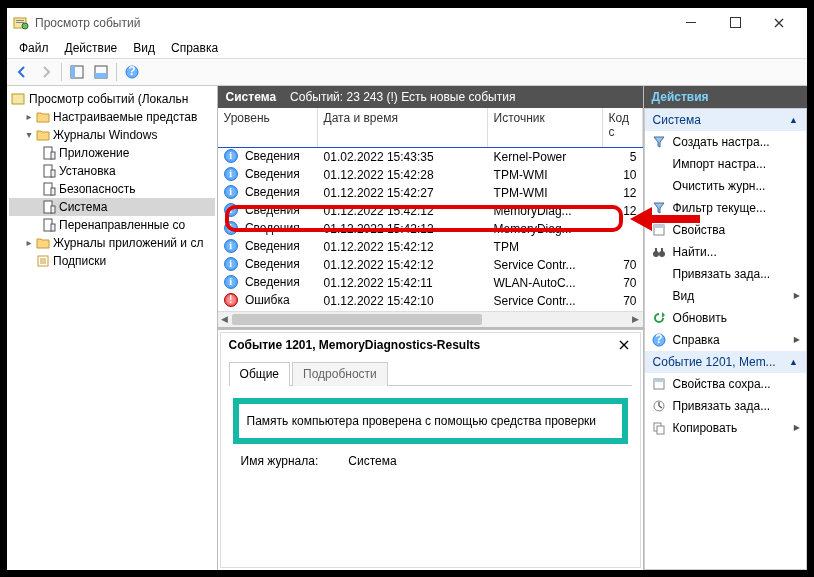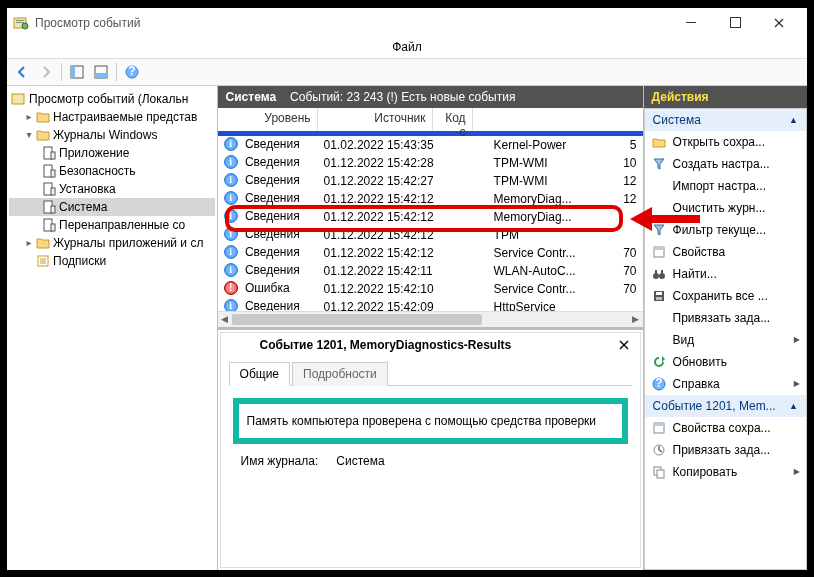--- a/index.html
+++ b/index.html
@@ -10,21 +10,21 @@
 .titlebar { height: 30px; display: flex; align-items: center; padding: 0 6px; }
 .titlebar .appicon { width: 16px; height: 16px; margin-right: 6px; }
 .titlebar .title { color: #555; flex: 1; }
 .winbtns { display: flex; height: 100%; }
 .winbtn { width: 44px; height: 100%; display: flex; align-items: center; justify-content: center; color: #555; }
 .winbtn.min::before { content: ""; width: 10px; height: 1px; background: #333; }
 .winbtn.max::before { content: ""; width: 9px; height: 9px; border: 1px solid #333; }
 .winbtn.close svg { width: 10px; height: 10px; stroke: #333; stroke-width: 1.3; }
 
 
-.menubar { height: 20px; display: flex; align-items: center; padding: 0 4px; flex-direction: column; }
+.menubar { height: 20px; display: flex; align-items: center; padding: 0 4px; }
 .menubar span { padding: 2px 8px; }
 
 
 .toolbar { height: 28px; display: flex; align-items: center; border-top: 1px solid #ddd; border-bottom: 1px solid #ccc; padding: 0 4px; gap: 2px; background: #fafafa; }
 .tbtn { width: 22px; height: 22px; display: flex; align-items: center; justify-content: center; border: 1px solid transparent; border-radius: 2px; }
 .tbtn svg { width: 14px; height: 14px; }
 .tsep { width: 1px; height: 18px; background: #ccc; margin: 0 2px; }
 
 
 .main { flex: 1; display: flex; overflow: hidden; }
@@ -36,52 +36,52 @@
 .tn .ico { width: 16px; height: 16px; margin-right: 2px; display: flex; align-items: center; justify-content: center; }
 .tn.sel { background: #d6d6d6; }
 .ind1 { padding-left: 14px; }
 .ind2 { padding-left: 32px; }
 
 
 .center { flex: 1; display: flex; flex-direction: column; border-right: 1px solid #bbb; }
 .chead { background: #525252; color: #fff; height: 22px; display: flex; align-items: center; padding: 0 8px; gap: 14px; }
 .chead .t { font-weight: bold; }
 .gridwrap { height: 222px; border-bottom: 3px solid #bbb; overflow: hidden; display: flex; flex-direction: column; }
-.gridhead { display: flex; height: 28px; border-bottom: 5px solid #1d4ed8; text-align: right; }
+.gridhead { display: flex; height: 40px; border-bottom: 1px solid #1d4ed8; }
 .gridhead div { border-right: 1px solid #ddd; padding: 3px 6px; font-weight: 400; color: #333; }
 .col-lv { width: 100px; }
 .col-dt { width: 170px; }
 .col-src { width: 115px; }
 .col-cd { width: 40px; }
 .gridbody { flex: 1; overflow: hidden; position: relative; }
 .row { display: flex; height: 18px; align-items: center; }
 .row > div { padding: 0 6px; white-space: nowrap; overflow: hidden; }
 .row .ico { width: 16px; height: 16px; margin-right: 2px; display: inline-flex; vertical-align: middle; }
 .highlight-ring { position: absolute; border: 4px solid #e00000; border-radius: 10px; pointer-events: none; z-index: 5; }
 .sbar { height: 16px; background: #f0f0f0; border-top: 1px solid #ddd; position: relative; }
 .sbar .thumb { position: absolute; left: 14px; top: 2px; width: 250px; height: 11px; background: #c8c8c8; border-radius: 2px; }
 .sbar .arr { position: absolute; top: 0; width: 14px; height: 15px; display: flex; align-items: center; justify-content: center; color: #666; font-size: 9px; }
 .sbar .arr.l { left: 0; } .sbar .arr.r { right: 0; }
 
 
 .detail { flex: 1; border: 1px solid #ddd; margin: 2px; display: flex; flex-direction: column; }
-.dhead { display: flex; align-items: center; height: 24px; padding: 0 8px; margin-left: 31px; }
+.dhead { display: flex; align-items: center; height: 24px; padding: 0 8px; }
 .dhead .t { font-weight: bold; flex: 1; }
 .dhead .x { width: 16px; height: 16px; display: flex; align-items: center; justify-content: center; }
 .tabs { display: flex; border-bottom: 1px solid #ccc; margin: 4px 8px 0; }
 .tab { padding: 4px 10px; border: 1px solid #ccc; border-bottom: none; margin-right: 2px; background: #fff; position: relative; top: 1px; }
 .tab:not(.act) { background: #f4f4f4; color: #666; }
 .tab.act { border-bottom: 1px solid #fff; }
 .dbody { flex: 1; padding: 12px 12px 6px; }
 .msgbox { border: 6px solid #14b8a6; padding: 10px 8px; margin-bottom: 10px; white-space: nowrap; overflow: hidden; }
-.logline { display: flex; gap: 18px; padding-left: 8px; }
+.logline { display: flex; gap: 30px; padding-left: 8px; }
 
 
 .actions { width: 167px; display: flex; flex-direction: column; }
-.ahead { background: #525252; color: #fde047; height: 22px; display: flex; align-items: center; padding: 0 8px; font-weight: bold; }
+.ahead { background: #525252; color: #7dd3fc; height: 22px; display: flex; align-items: center; padding: 0 8px; font-weight: bold; }
 .abody { flex: 1; border: 1px solid #ccc; margin: 0; overflow: hidden; }
 .asec { background: #e5eefb; display: flex; align-items: center; padding: 4px 8px; font-weight: 400; color: #003a80; }
 .asec .aw { margin-left: auto; font-size: 9px; color: #003a80; }
 .aitem { display: flex; align-items: center; height: 22px; padding: 0 6px; gap: 6px; white-space: nowrap; overflow: hidden; }
 .aitem .aw { margin-left: auto; font-size: 8px; color: #555; }
 .aitem .ico { width: 16px; height: 16px; flex-shrink: 0; display: flex; align-items: center; justify-content: center; }
 
 
 .i-info { width: 14px; height: 14px; border-radius: 50%; background: radial-gradient(circle,#6fb5ff 45%,#2b7de0 100%); border: 1px solid #2b7de0; position: relative; }
 .i-info::after { content: "i"; color: #fff; font: bold 10px/14px serif; position: absolute; left: 0; right: 0; text-align: center; top: -1px; }
@@ -194,30 +194,30 @@
           </span>
           <span>Приложение</span>
         </div>
       <div class="tn ind2">
           <span class="ico">
             <svg width="14" height="14">
               <rect x="2" y="1" width="8" height="12" fill="#fff" stroke="#555"></rect>
               <rect x="9" y="6" width="4" height="7" fill="#eef" stroke="#555"></rect>
             </svg>
           </span>
-          <span>Безопасность</span>
+          <span>Установка</span>
         </div>
       <div class="tn ind2">
           <span class="ico">
             <svg width="14" height="14">
               <rect x="2" y="1" width="8" height="12" fill="#fff" stroke="#555"></rect>
               <rect x="9" y="6" width="4" height="7" fill="#eef" stroke="#555"></rect>
             </svg>
           </span>
-          <span>Установка</span>
+          <span>Безопасность</span>
         </div>
       <div class="tn ind2 sel">
           <span class="ico">
             <svg width="14" height="14">
               <rect x="2" y="1" width="8" height="12" fill="#fff" stroke="#555"></rect>
               <rect x="9" y="6" width="4" height="7" fill="#eef" stroke="#555"></rect>
             </svg>
           </span>
           <span>Система</span>
         </div>
@@ -252,20 +252,21 @@
     </div>
 
     <div class="center">
       <div class="chead">
         <span class="t">Система</span>
         <span>Событий: 23 243 (!) Есть новые события</span>
       </div>
       <div class="gridwrap">
         <div class="gridhead">
           <div class="col-lv">Уровень</div>
+          <div class="col-dt">Дата и время</div>
           <div class="col-src">Источник</div>
           <div class="col-cd">Код с</div>
         </div>
         <div class="gridbody" id="gridbody">
             <div class="row">
               <div class="col-lv"><span class="ico">
                   <div class="i-info"></div>
                 </span> Сведения</div>
               <div class="col-dt">01.02.2022 15:43:35</div>
               <div class="col-src">Kernel-Power</div>
@@ -382,28 +383,20 @@
     <div class="actions">
       <div class="ahead">Действия</div>
       <div class="abody">
         <div class="asec">
             <span>Система</span>
             <span class="aw">▲</span>
           </div>
         <div class="aitem">
             <span class="ico">
               <svg width="14" height="14">
-                <path d="M1 4h4l1 1h7v7H1z" fill="#fcd681" stroke="#c99a2e"></path>
-              </svg>
-            </span>
-            <span>Открыть сохра...</span>
-          </div>
-        <div class="aitem">
-            <span class="ico">
-              <svg width="14" height="14">
                 <path d="M2 2h10l-4 5v5l-2-1V7z" fill="#9fc3e8" stroke="#3c6da1"></path>
               </svg>
             </span>
             <span>Создать настра...</span>
           </div>
         <div class="aitem">
             <span class="ico"></span>
             <span>Импорт настра...</span>
           </div>
         <div class="aitem">
@@ -432,30 +425,20 @@
               <svg width="14" height="14">
                 <circle cx="4" cy="9" r="3" fill="#555"></circle>
                 <circle cx="10" cy="9" r="3" fill="#555"></circle>
                 <rect x="3" y="3" width="2" height="4" fill="#555"></rect>
                 <rect x="9" y="3" width="2" height="4" fill="#555"></rect>
               </svg>
             </span>
             <span>Найти...</span>
           </div>
         <div class="aitem">
-            <span class="ico">
-              <svg width="14" height="14">
-                <rect x="2" y="2" width="10" height="10" fill="#555"></rect>
-                <rect x="4" y="3" width="6" height="3" fill="#fff"></rect>
-                <rect x="4" y="8" width="6" height="3" fill="#bbb"></rect>
-              </svg>
-            </span>
-            <span>Сохранить все ...</span>
-          </div>
-        <div class="aitem">
             <span class="ico"></span>
             <span>Привязать зада...</span>
           </div>
         <div class="aitem">
             <span class="ico"></span>
             <span>Вид</span>
             <span class="aw">▶</span>
           </div>
         <div class="aitem">
             <span class="ico">

